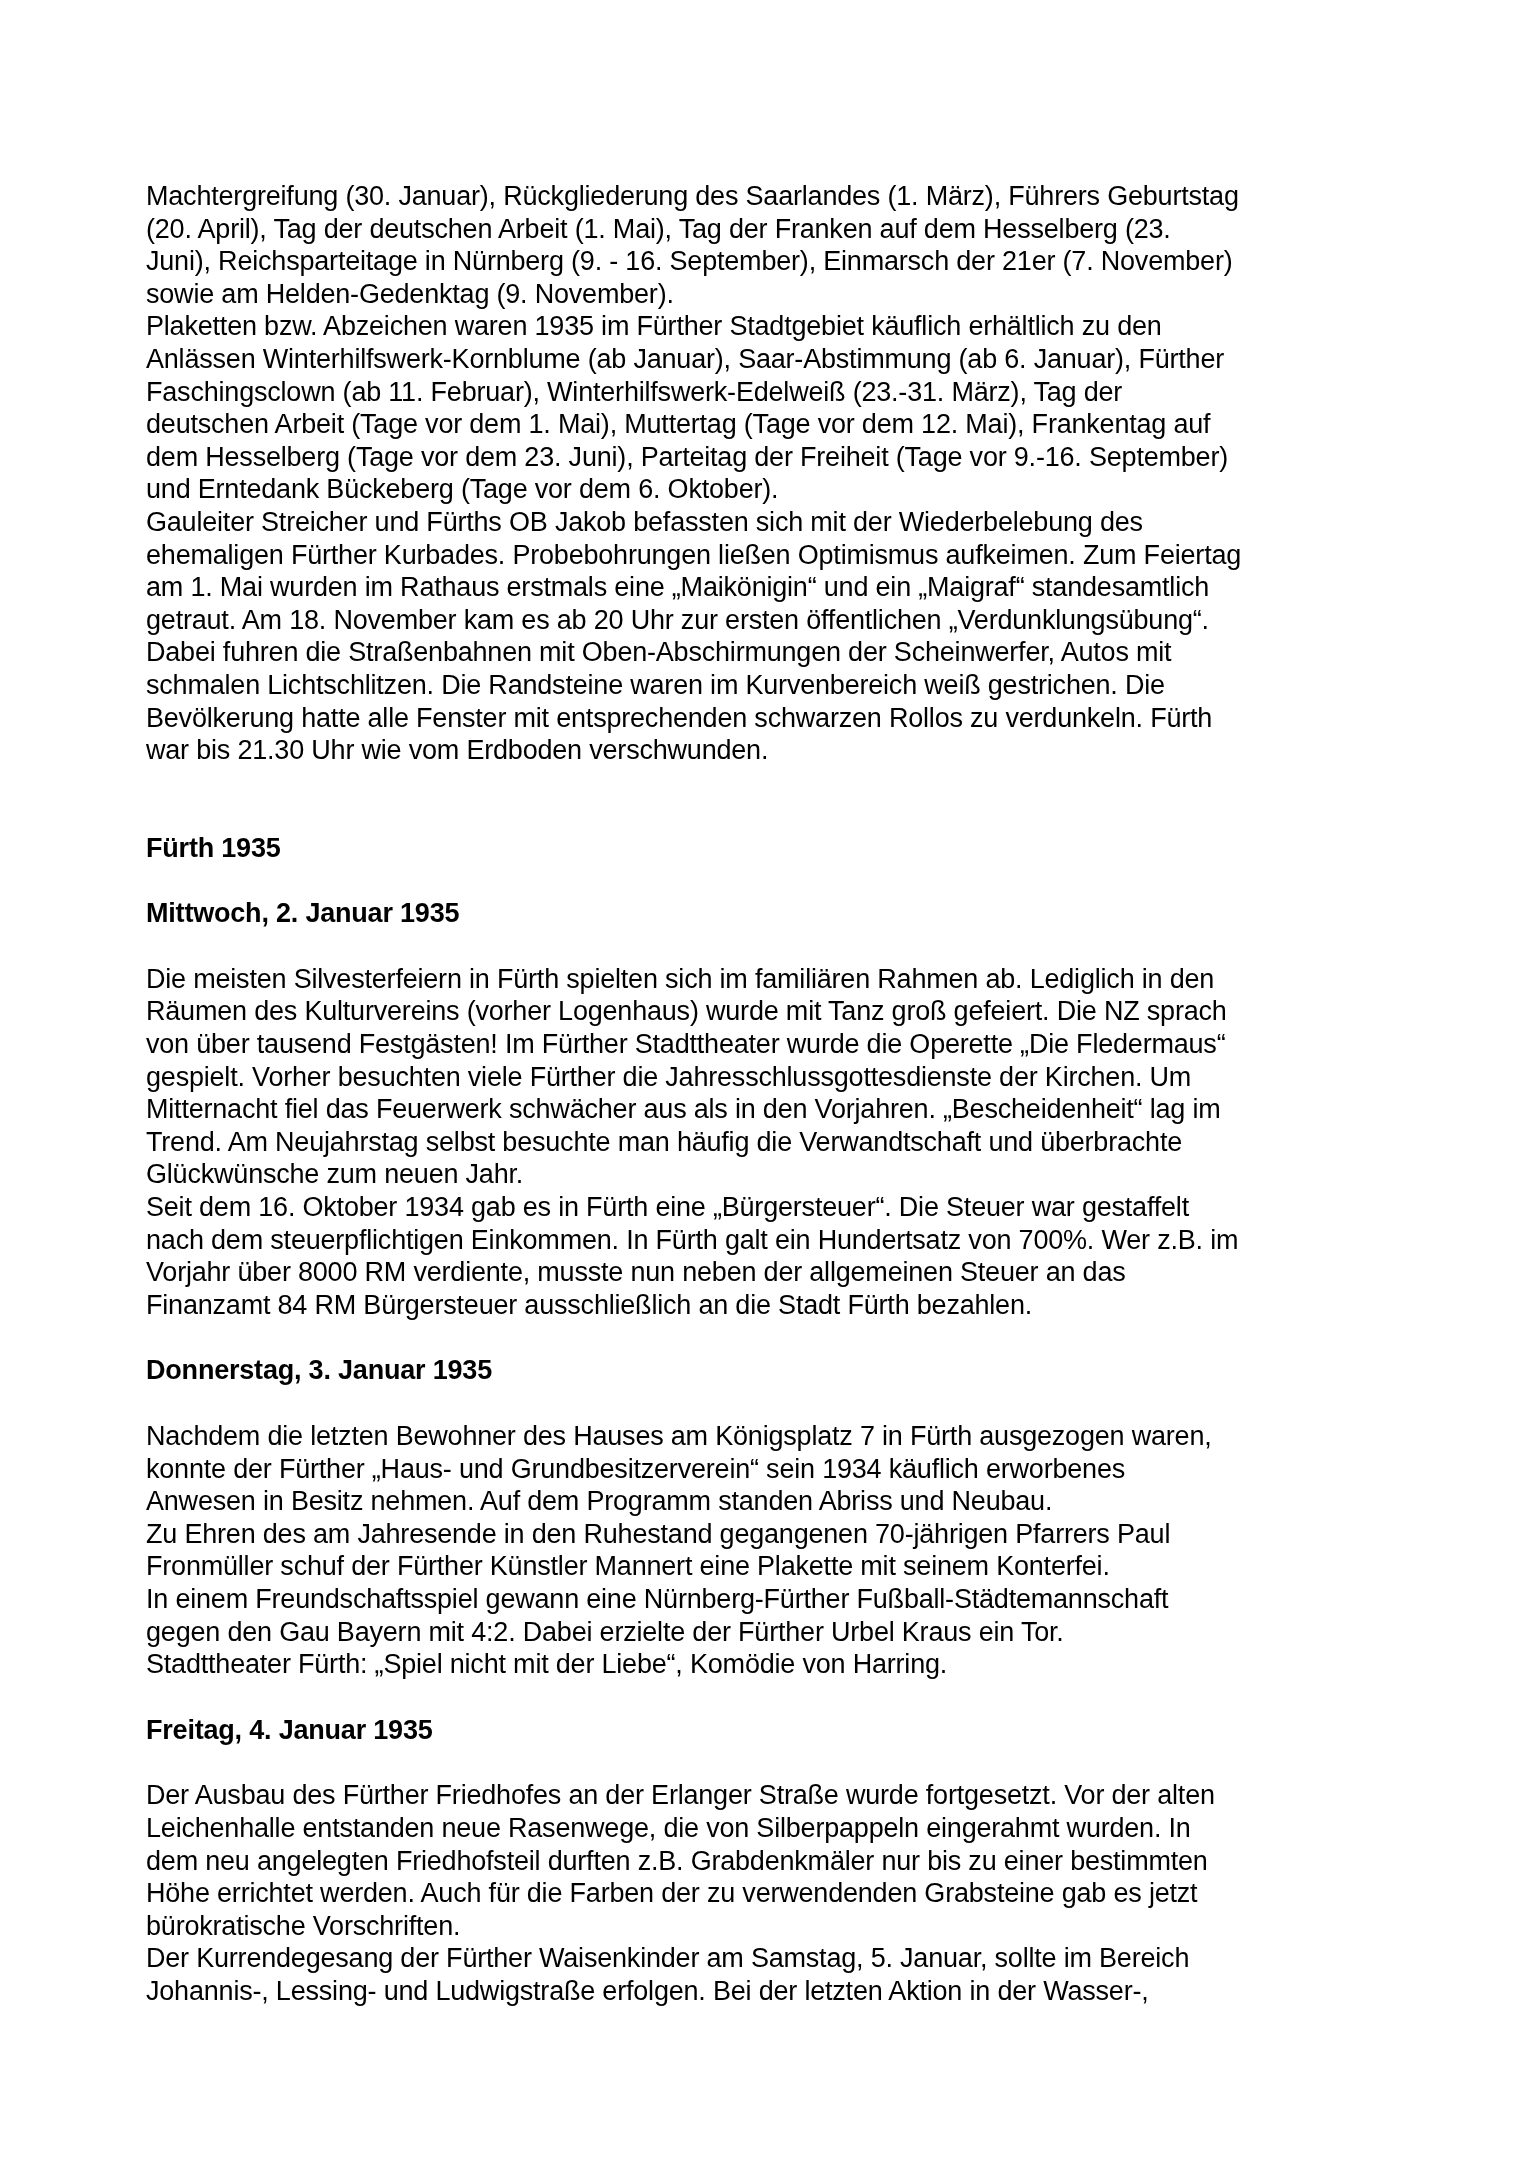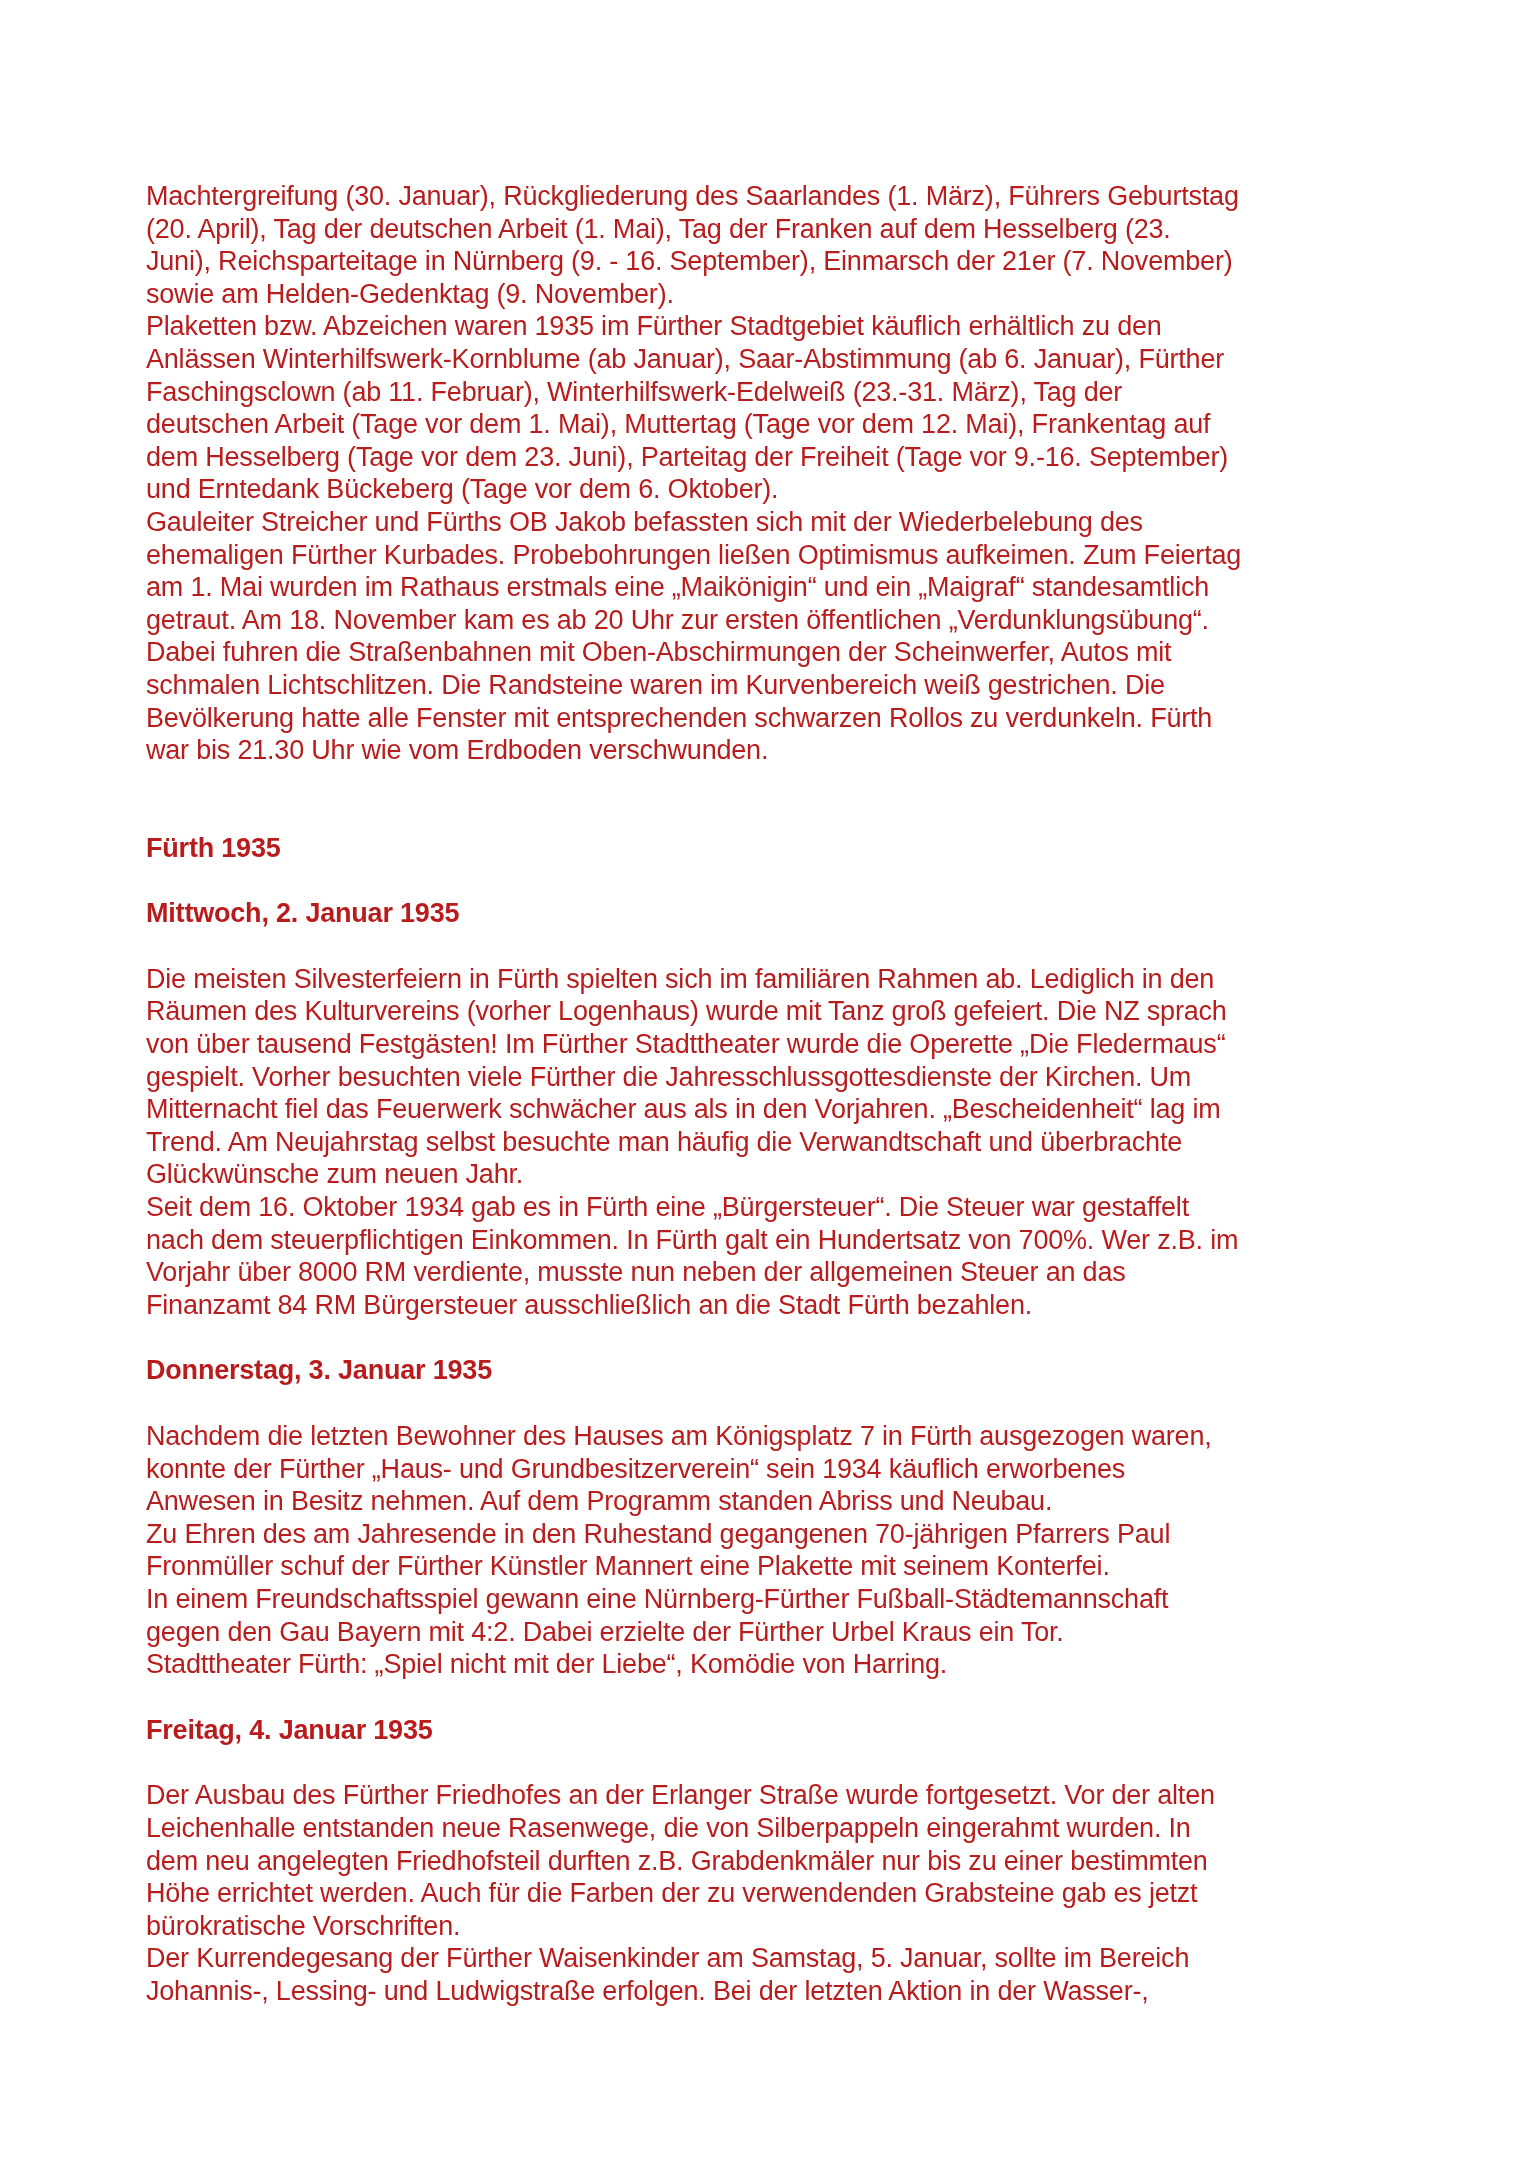--- a/index.html
+++ b/index.html
@@ -5,21 +5,21 @@
   html, body {
     margin: 0;
     padding: 0;
     background: #e8e8e8;
   }
   .page {
     position: relative;
     width: 1536px;
     height: 2173px;
     background: #ffffff;
-    color: #b91c1c;
+    color: #000000;
     font-family: "Liberation Sans", sans-serif;
     overflow: hidden;
   }
   .content {
     position: absolute;
     left: 146px;
     top: 180px;
     width: 1392px;
     font-size: 27px;
     line-height: 32.6px;

